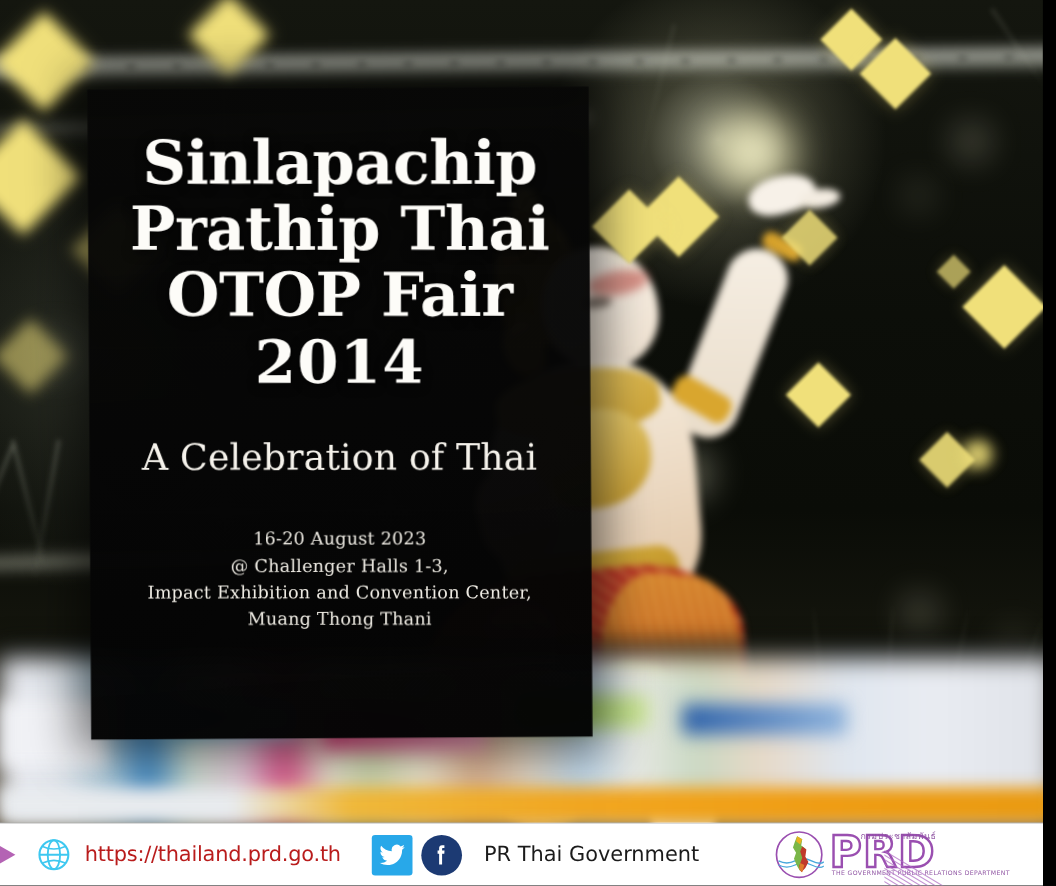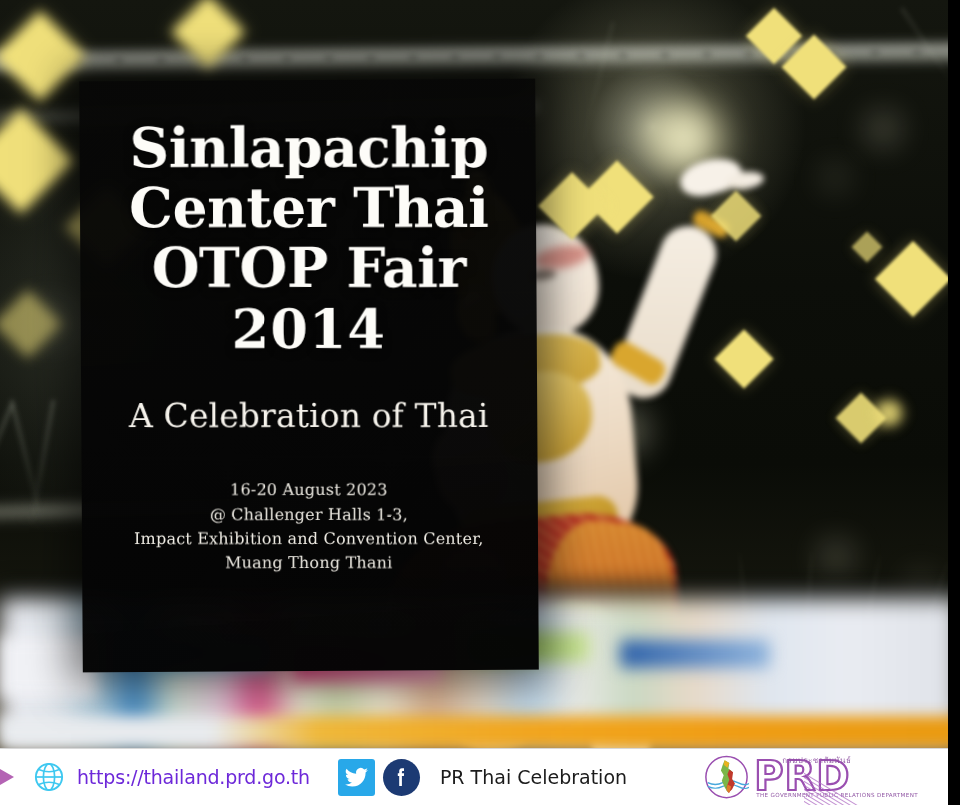--- a/index.html
+++ b/index.html
@@ -229,21 +229,21 @@
     border-top: 17px solid transparent;
     border-bottom: 17px solid transparent;
     border-left: 30px solid #b463b4;
   }
 
   .globe-icon { margin-left: 34px; flex: 0 0 auto; display: flex; align-items: center; }
   .site-url {
     margin-left: 13px;
     font-family: "DejaVu Sans", "Liberation Sans", sans-serif;
     font-size: 19px;
-    color: #6d28d9;
+    color: #b91c1c;
     letter-spacing: -0.2px;
     white-space: nowrap;
   }
 
   .social { margin-left: 28px; display: flex; align-items: center; gap: 8px; flex: 0 0 auto; }
   .tw-icon {
     width: 37px; height: 37px;
     background: #28a8e9;
     border-radius: 3px;
     display: flex; align-items: center; justify-content: center;
@@ -415,21 +415,21 @@
     <div class="booth-canopy" style="left:470px;bottom:86px;width:120px;height:30px;background:linear-gradient(90deg,#7fc03a,#cfe79a);"></div>
     <div class="booth-canopy" style="left:620px;bottom:80px;width:150px;height:28px;background:linear-gradient(90deg,#2b5fa8,#8fb4dd);"></div>
     <div class="booth-canopy" style="left:0px;bottom:50px;width:96px;height:62px;background:#f1f2f6;"></div>
     <div class="floor-strip"></div>
   </div>
 
   <div class="panel">
     <div class="panel-inner">
       <div class="title">
         <span class="line">Sinlapachip</span>
-        <span class="line">Center Thai</span>
+        <span class="line">Prathip Thai</span>
         <span class="line">OTOP Fair</span>
         <span class="year">2014</span>
       </div>
 
       <div class="subtitle">
         <span class="line">A Celebration of Thai</span>
       </div>
 
       <div class="details">
         <span class="line">16-20 August 2023</span>
@@ -460,21 +460,21 @@
       <span class="tw-icon">
         <svg width="25" height="25" viewBox="0 0 24 24" aria-hidden="true">
           <path fill="#ffffff" d="M23 4.9c-.8.4-1.7.6-2.6.8 1-.6 1.7-1.5 2-2.6-.9.6-1.9 1-3 1.2a4.5 4.5 0 0 0-7.7 4.1A12.8 12.8 0 0 1 2.4 3.6a4.5 4.5 0 0 0 1.4 6 4.4 4.4 0 0 1-2-.6v.1a4.5 4.5 0 0 0 3.6 4.4 4.5 4.5 0 0 1-2 .1 4.5 4.5 0 0 0 4.2 3.1A9 9 0 0 1 1 18.6a12.7 12.7 0 0 0 6.9 2c8.3 0 12.8-6.8 12.8-12.8v-.6c.9-.6 1.7-1.4 2.3-2.3z"></path>
         </svg>
       </span>
       <span class="fb-icon">
         <svg width="24" height="24" viewBox="0 0 24 24" aria-hidden="true">
           <path fill="#ffffff" d="M15.1 8.2h-2.2V6.8c0-.6.4-.8.7-.8h1.4V3.3h-2c-2.3 0-2.8 1.7-2.8 2.8v2.1H8.8v2.9h1.4V21h2.7v-9.9h2l.2-2.9z"></path>
         </svg>
       </span>
-      <span class="social-label">PR Thai Celebration</span>
+      <span class="social-label">PR Thai Government</span>
     </span>
 
     <div class="prd-block">
       <svg class="prd-seal" viewBox="0 0 48 48" aria-hidden="true">
         <circle cx="24" cy="24" r="22" fill="#ffffff" stroke="#9a4fb0" stroke-width="1.6"></circle>
         <path d="M4 30 q8 4 16 0 t16 0 t12 1" fill="none" stroke="#48a8dc" stroke-width="1.4"></path>
         <path d="M4 34 q8 4 16 0 t16 0 t12 1" fill="none" stroke="#48a8dc" stroke-width="1.2"></path>
         <path d="M22 6 l5 3 -1 6 4 3 -1 7 3 5 -3 6 -4 4 -3 -5 -3 -7 2 -6 -3 -5 2 -6z" fill="#7ab648"></path>
         <path d="M27 16 l4 3 -1 7 3 5 -3 6 -4 4 -2 -6 3 -8 -2 -6z" fill="#c0392b"></path>
         <path d="M22 6 l5 3 -2 5 -4 -3z" fill="#e8b21f"></path>

